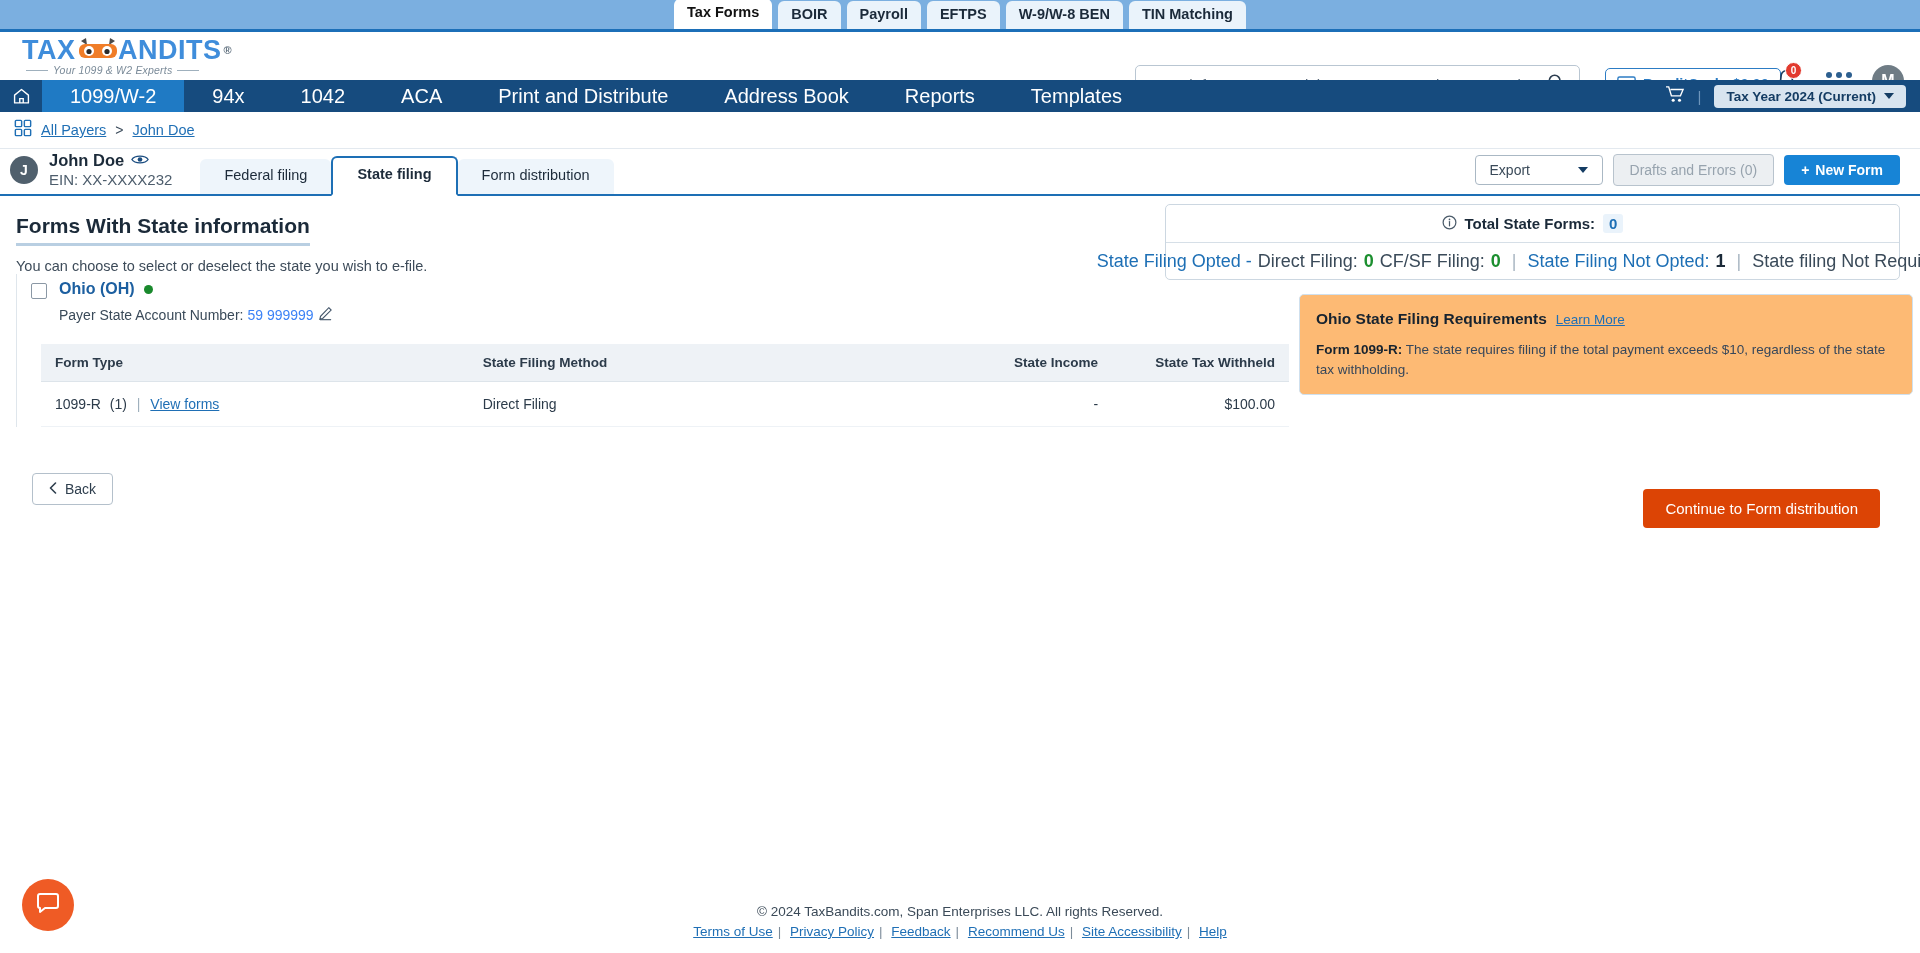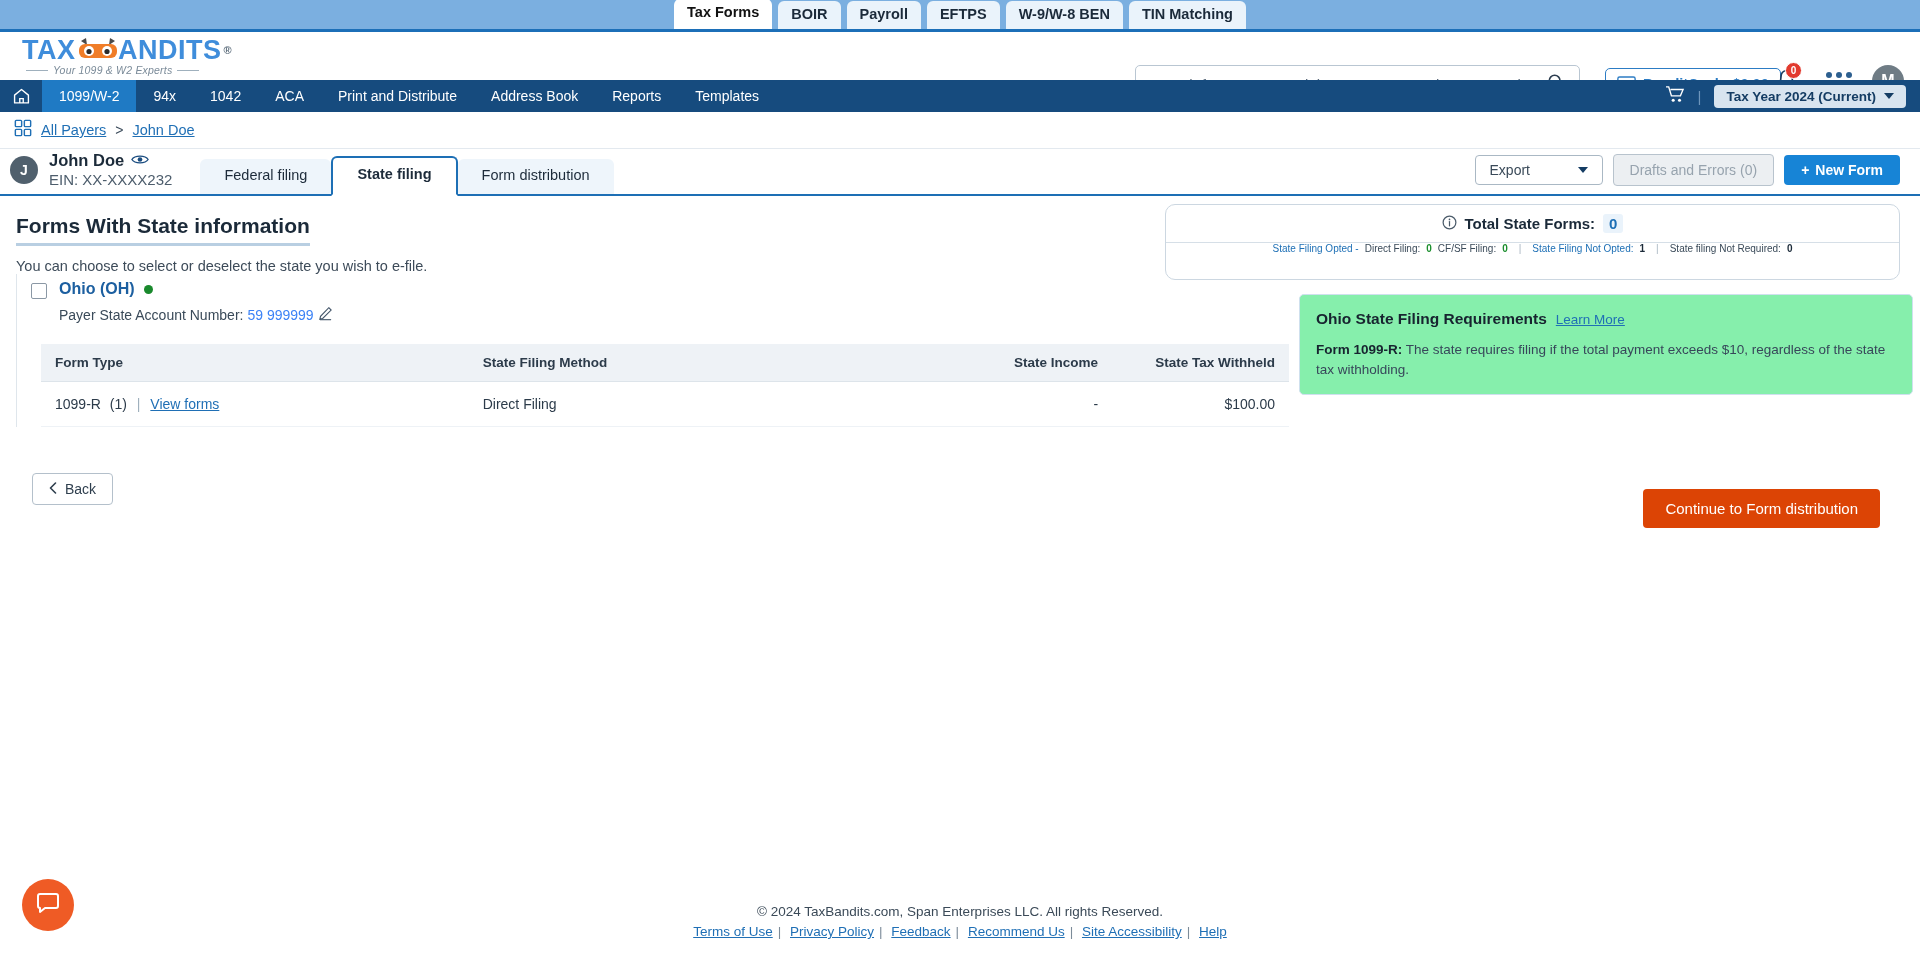--- a/index.html
+++ b/index.html
@@ -98,22 +98,22 @@
   
   .navbar {
     height: 32px; background: #164b7e;
     display: flex; align-items: stretch; position: relative;
   }
   .nav-home {
     width: 42px; display: flex; align-items: center; justify-content: center;
     cursor: pointer;
   }
   .nav-item {
-    display: flex; align-items: center; padding: 0 17px;
-    color: #fff; font-size: 14px; white-space: nowrap; cursor: pointer;
+    display: flex; align-items: center; padding: 0 28px;
+    color: #fff; font-size: 20px; white-space: nowrap; cursor: pointer;
   }
   .nav-item.active { background: #1f7ac4; font-weight: 400; }
   .nav-right {
     position: absolute; right: 14px; top: 0; height: 100%;
     display: flex; align-items: center; gap: 13px;
   }
   .nav-sep { color: #6d95bb; font-size: 15px; }
   .tax-year-btn {
     background: #d8e4ef; color: #143c63;
     font-size: 13.5px; font-weight: 700;
@@ -191,32 +191,32 @@
   .page-title {
     font-size: 21px; font-weight: 700; color: #1b2a39;
     display: inline-block; padding-bottom: 5px;
     border-bottom: 3px solid #b9cfe2;
   }
   .page-sub { font-size: 14.5px; color: #3d4b59; margin-top: 12px; }
 
   
   .summary-card {
     position: absolute; right: 20px; top: 8px;
-    width: 735px; border: 1px solid #ccd7e1; border-radius: 10px; background: #fff;
+    width: 735px; border: 1px solid #ccd7e1; border-radius: 5px; background: #fff;
   }
   .summary-top {
     height: 38px; display: flex; align-items: center; justify-content: center;
     gap: 8px; border-bottom: 1px solid #d6dfe7;
     font-size: 15px; color: #2a3a49;
   }
   .summary-top b { color: #1b2a39; font-weight: 700; }
   .sum-count { color: #1d6fb5; font-weight: 700; background: #eaf3fb; padding: 1px 6px; border-radius: 3px; }
   .summary-bottom {
-    height: 36px; display: flex; align-items: flex-start; justify-content: center;
-    gap: 6px; font-size: 10px; color: #3a4a59; white-space: nowrap;
+    height: 36px; display: flex; align-items: center; justify-content: center;
+    gap: 6px; font-size: 18px; color: #3a4a59; white-space: nowrap;
   }
   .sb-link { color: #1d6fb5; }
   .sb-green { color: #1c8f2f; font-weight: 700; }
   .sb-dark { color: #1b2a39; font-weight: 700; }
   .sb-pipe { color: #a9b6c2; margin: 0 5px; }
 
   
   .state-section { display: flex; gap: 10px; }
   .state-left { flex: 0 0 1272px; border-left: 1px solid #dfe6ec; }
   .state-head { display: flex; align-items: flex-start; gap: 12px; padding: 6px 0 0 14px; }
@@ -247,21 +247,21 @@
   .tbl-pipe { color: #9fb0bd; margin: 0 6px; }
 
   
   .state-right { flex: 1; padding-top: 2px; }
   .notice-box {
     border: 1px solid #b9d3ea; background: #eff7fd;
     border-radius: 4px; padding: 11px 14px;
     font-size: 13.5px; color: #1f3348; width: 420px; margin-left: 180px;
   }
   .req-box {
-    border: 1px solid #cfe0ee; background: #86efac; border-radius: 5px;
+    border: 1px solid #cfe0ee; background: #fdba74; border-radius: 5px;
     padding: 15px 16px; margin-top: 18px; width: 614px;
   }
   .req-title { font-size: 15.5px; font-weight: 700; color: #17232f; display: flex; align-items: center; gap: 9px; }
   .req-learn { font-size: 13.5px; color: #1f6fb5; text-decoration: underline; font-weight: 400; cursor: pointer; }
   .req-body { font-size: 13.5px; color: #37475a; margin-top: 12px; line-height: 1.45; }
   .req-body b { color: #17232f; }
 
   
   .action-row {
     display: flex; align-items: center; justify-content: space-between;

